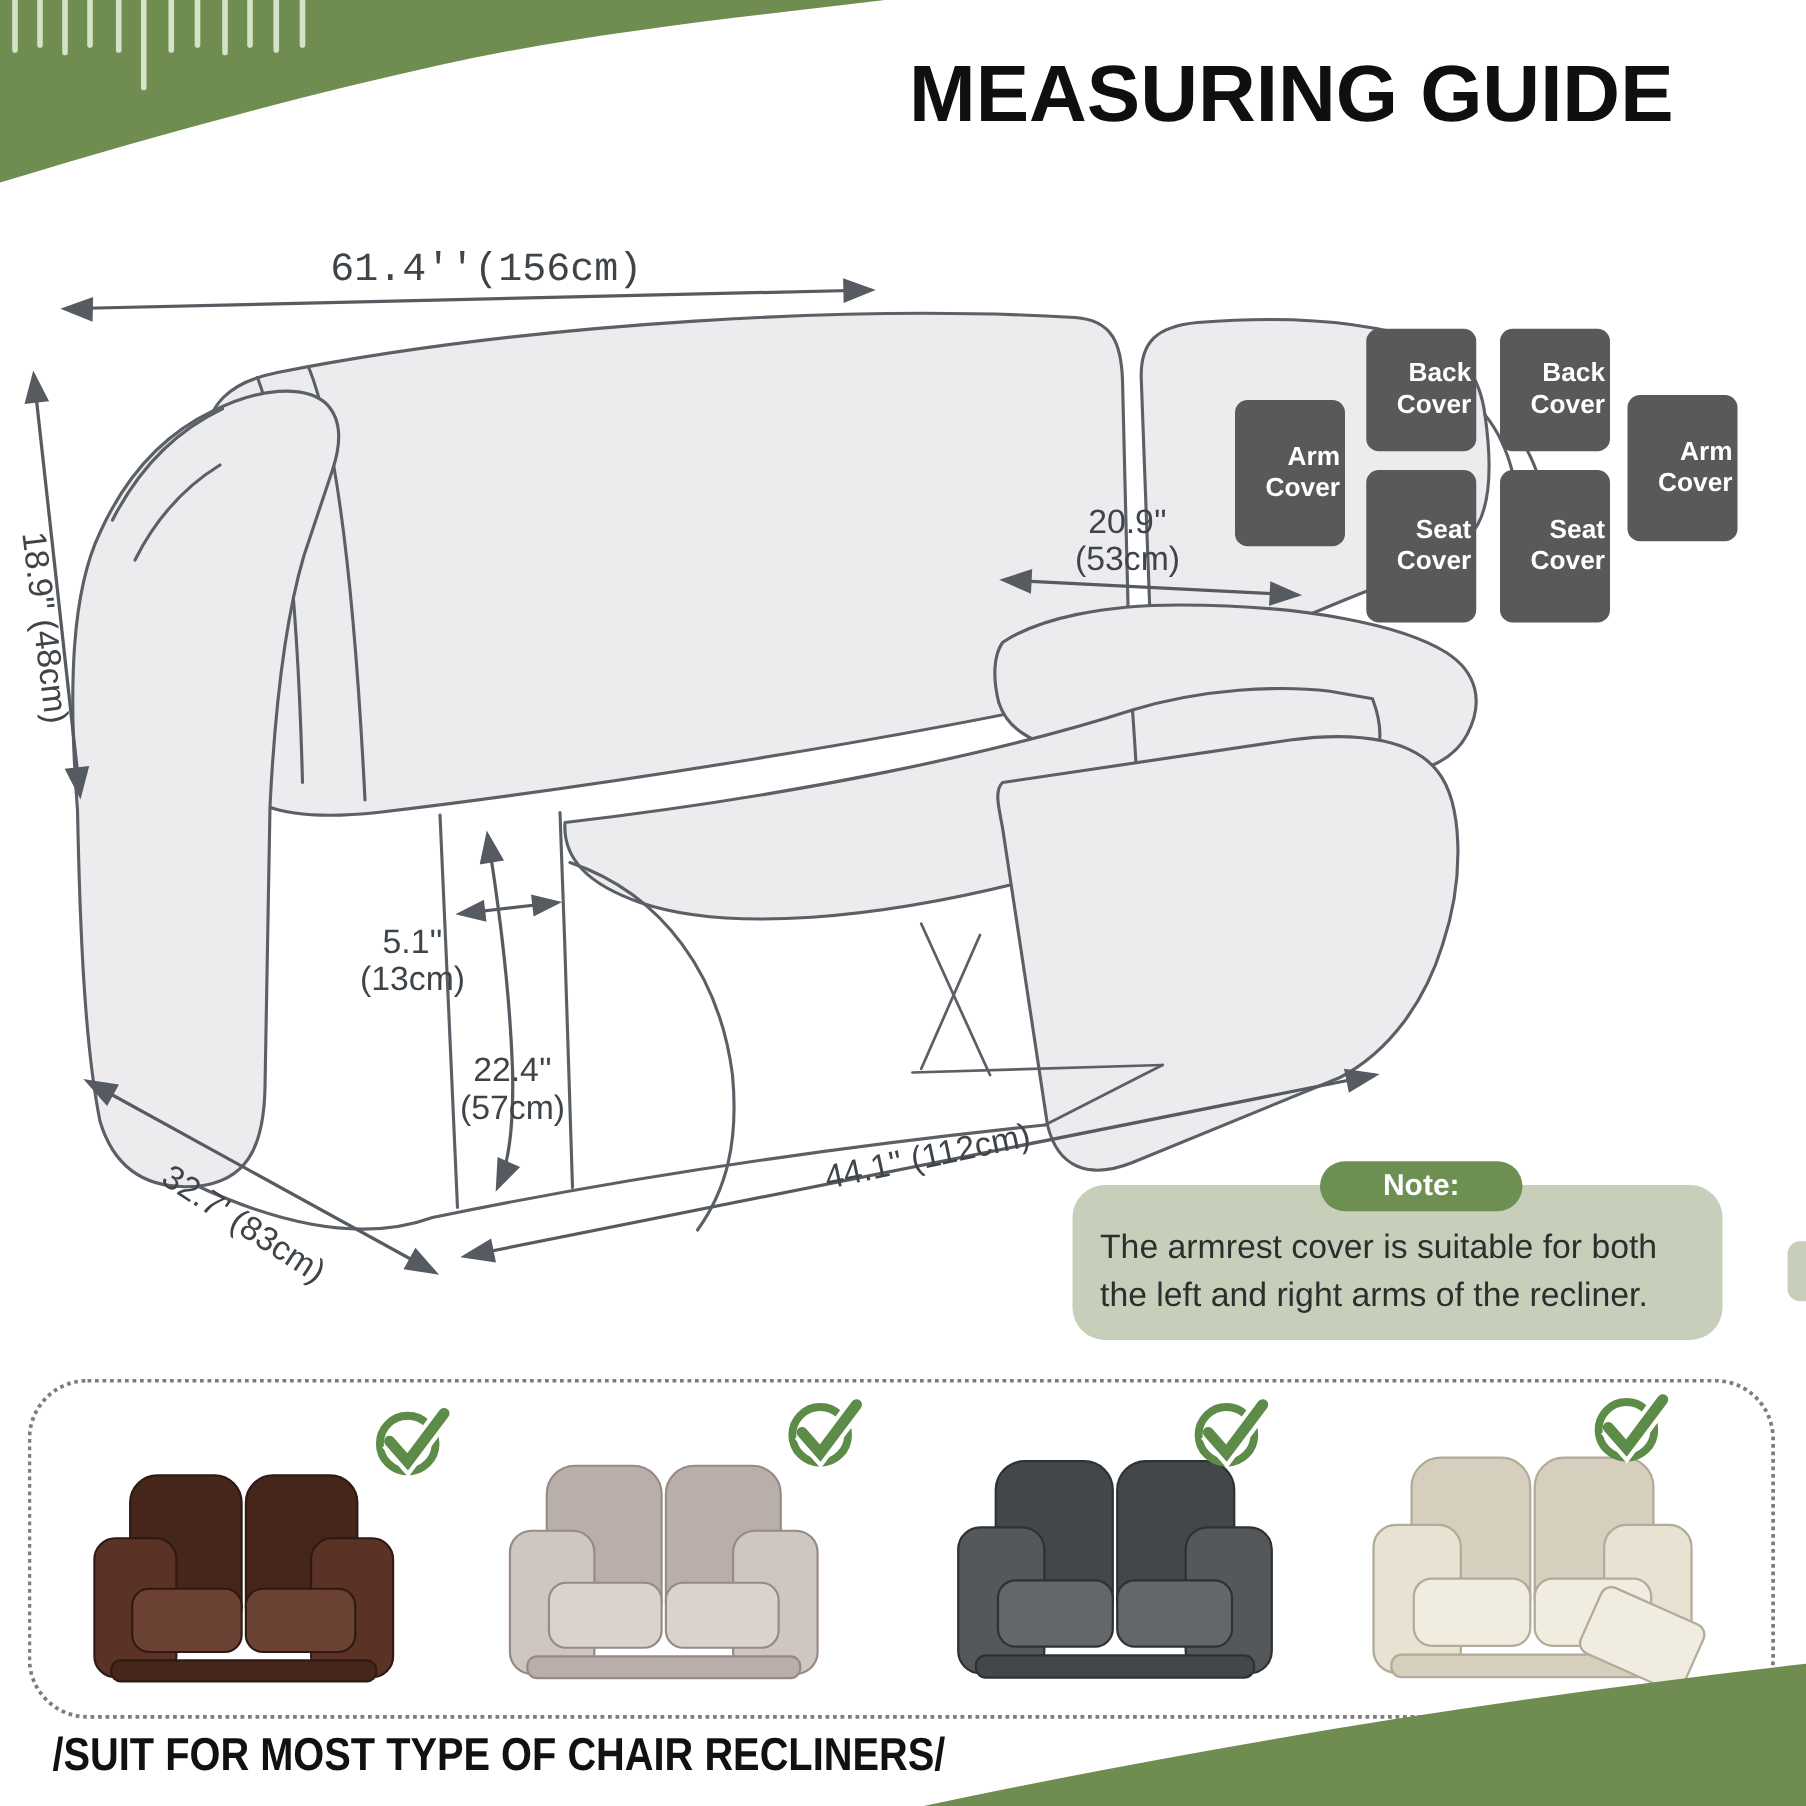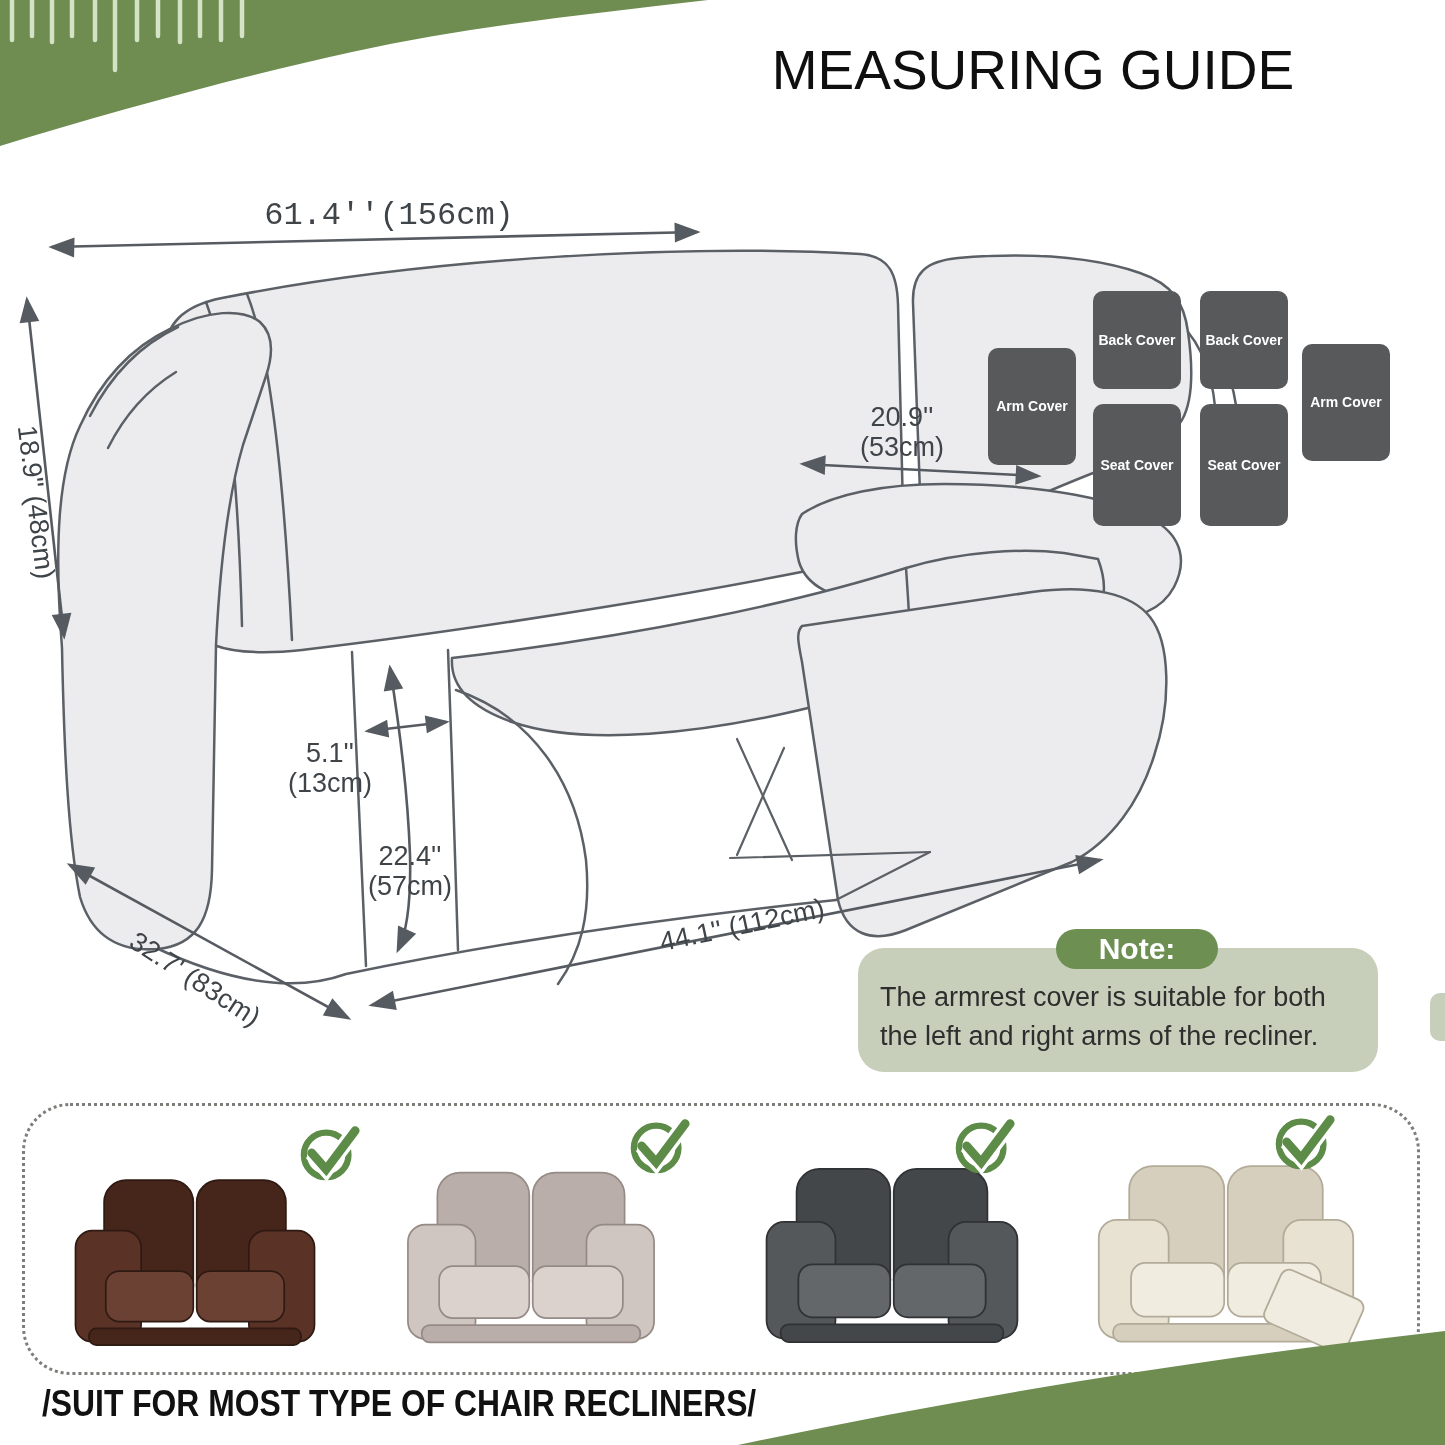--- a/index.html
+++ b/index.html
@@ -3,53 +3,53 @@
 <meta charset="utf-8">
 <style>
   html,body{margin:0;padding:0;background:#fff;}
   #canvas{position:relative;width:1445px;height:1445px;background:#fff;overflow:hidden;
           font-family:"Liberation Sans",sans-serif;}
   svg{display:block;}
   .layer{position:absolute;left:0;top:0;width:1445px;height:1445px;pointer-events:none;}
 
   
   #title{position:absolute;left:650px;top:38px;width:766px;text-align:center;
-         font-size:55px;font-weight:400;color:#0f0f0f;letter-spacing:0px;white-space:nowrap;}
+         font-size:64px;font-weight:700;color:#0f0f0f;letter-spacing:0px;white-space:nowrap;}
   #badge{position:absolute;left:682px;top:150px;width:710px;height:70px;border:3px solid #1a1a1a;
          border-radius:37px;display:flex;align-items:center;justify-content:center;
          font-size:39px;font-weight:bold;color:#111;box-sizing:border-box;letter-spacing:0.5px;white-space:nowrap;}
 
   
   .dim{position:absolute;color:var(--text_dark);font-size:27px;text-align:center;line-height:1.12;}
   #dim-width-top{left:254px;top:198px;width:270px;font-size:32px;font-family:Liberation Mono, monospace;}
   #dim-back{left:-59px;top:487px;width:190px;transform:rotate(83deg);}
   #dim-seat{left:812px;top:402px;width:180px;}
   #dim-arm-w{left:265px;top:738px;width:130px;}
   #dim-arm-l{left:344px;top:802px;width:132px;margin-top:39px;}
   #dim-depth{left:100px;top:964px;width:190px;transform:rotate(33deg);white-space:nowrap;}
   #dim-front{left:632px;top:910px;width:220px;transform:rotate(-12deg);white-space:nowrap;}
 
   
   .cover-block{position:absolute;background:var(--block_gray);border-radius:10px;color:#fff;
-               font-weight:bold;font-size:14px;line-height:1.18;display:flex;align-items:center;
-               justify-content:center;text-align:center;padding:4px;box-sizing:border-box;margin-top:28px;}
+               font-weight:bold;font-size:21px;line-height:1.18;display:flex;align-items:center;
+               justify-content:center;text-align:right;padding:4px;box-sizing:border-box;}
   #cp-arm-left{left:988px;top:320px;width:88px;height:117px;}
   #cp-back-1{left:1093px;top:263px;width:88px;height:98px;}
   #cp-back-2{left:1200px;top:263px;width:88px;height:98px;}
   #cp-seat-1{left:1093px;top:376px;width:88px;height:122px;}
   #cp-seat-2{left:1200px;top:376px;width:88px;height:122px;}
   #cp-arm-right{left:1302px;top:316px;width:88px;height:117px;}
 
   
   #note-box{position:absolute;left:858px;top:948px;width:520px;height:124px;background:var(--note_bg);
             border-radius:26px;box-sizing:border-box;padding:30px 16px 0 22px;}
   #note-text{font-size:27px;color:#2e2e2e;line-height:1.45;}
   #note-pill{position:absolute;left:1056px;top:929px;width:162px;height:40px;background:var(--note_pill);
              border-radius:20px;display:flex;align-items:center;justify-content:center;
-             color:#fff;font-size:30px;font-weight:bold;}
+             color:#fff;font-size:24px;font-weight:bold;}
   #side-tab{position:absolute;left:1430px;top:993px;width:15px;height:48px;background:var(--note_bg);
             border-radius:10px 0 0 10px;}
 
   
   #gallery-box{position:absolute;left:22px;top:1103px;width:1398px;height:272px;box-sizing:border-box;
                border:3px dotted #7b7e79;border-radius:48px;}
   .sofa-card{position:absolute;}
   .sofa-card svg .sb{fill:var(--b2);stroke:var(--b0);stroke-width:2;}
   .sofa-card svg .sa{fill:var(--b1);stroke:var(--b0);stroke-width:2;}
   .sofa-card svg .sc{fill:var(--b3);stroke:var(--b0);stroke-width:2;}

